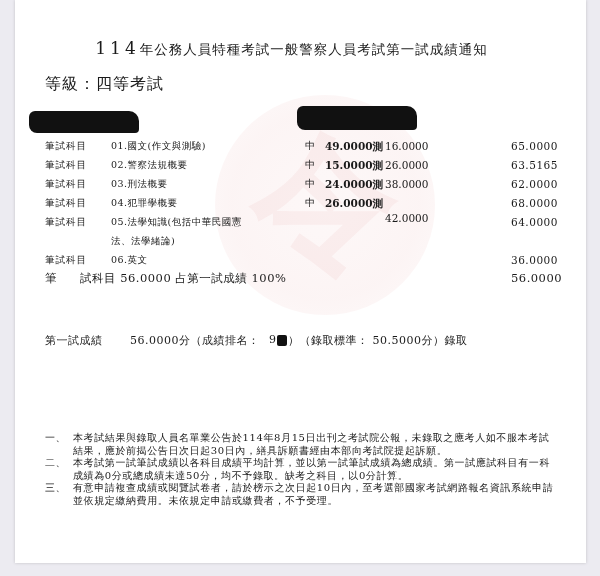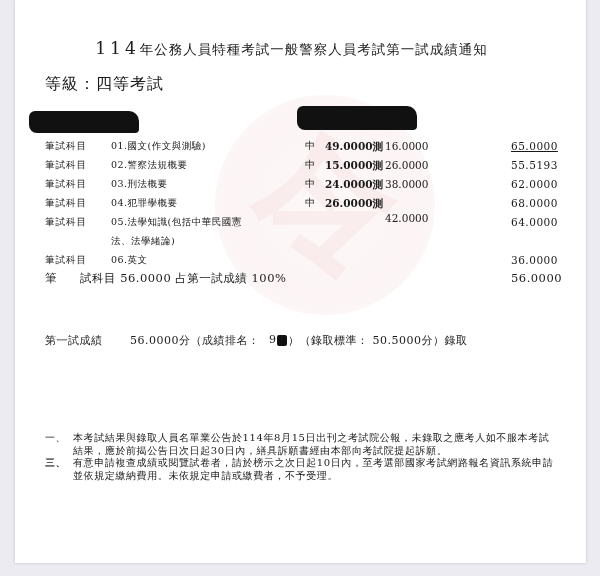--- a/index.html
+++ b/index.html
@@ -57,28 +57,28 @@
   <div class="abs meta" style="left:30px;">等級：四等考試</div>
 
   <div class="redact" style="left:14px; top:111px; width:110px; height:22px;"></div>
   <div class="redact" style="left:282px; top:106px; width:120px; height:24px;"></div>
 
   <div class="row lbl" style="top:138px;">筆試科目</div>
   <div class="row subj" style="top:138px;">01.國文(作文與測驗)</div>
   <div class="row zhong" style="top:138px;">中</div>
   <div class="row score1" style="top:138px;">49.0000測</div>
   <div class="row score2" style="top:138px;">16.0000</div>
-  <div class="row total" style="top:138px;text-decoration:underline;">65.0000</div>
+  <div class="row total" style="top:138px;">65.0000</div>
 
   <div class="row lbl" style="top:157px;">筆試科目</div>
   <div class="row subj" style="top:157px;">02.警察法規概要</div>
   <div class="row zhong" style="top:157px;">中</div>
   <div class="row score1" style="top:157px;">15.0000測</div>
   <div class="row score2" style="top:157px;">26.0000</div>
-  <div class="row total" style="top:157px;">55.5193</div>
+  <div class="row total" style="top:157px;">63.5165</div>
 
   <div class="row lbl" style="top:176px;">筆試科目</div>
   <div class="row subj" style="top:176px;">03.刑法概要</div>
   <div class="row zhong" style="top:176px;">中</div>
   <div class="row score1" style="top:176px;">24.0000測</div>
   <div class="row score2" style="top:176px;">38.0000</div>
   <div class="row total" style="top:176px;">62.0000</div>
 
   <div class="row lbl" style="top:195px;">筆試科目</div>
   <div class="row subj" style="top:195px;">04.犯罪學概要</div>
@@ -106,19 +106,20 @@
   <div class="redact" style="left:262px; top:335px; width:10px; height:11px; border-radius:2px;"></div>
   <div class="abs result" style="left:273px;">）（錄取標準： 50.5000分）錄取</div>
 
   <div class="abs notes" style="white-space: normal; width: 510px;">
     <div class="note-item">
       <span class="num">一、</span>
       <span>本考試結果與錄取人員名單業公告於114年8月15日出刊之考試院公報，未錄取之應考人如不服本考試結果，應於前揭公告日次日起30日內，繕具訴願書經由本部向考試院提起訴願。</span>
     </div>
     <div class="note-item">
       <span class="num">二、</span>
+      <span>本考試第一試筆試成績以各科目成績平均計算，並以第一試筆試成績為總成績。第一試應試科目有一科成績為0分或總成績未達50分，均不予錄取。缺考之科目，以0分計算。</span>
     </div>
     <div class="note-item">
       <span class="num">三、</span>
       <span>有意申請複查成績或閱覽試卷者，請於榜示之次日起10日內，至考選部國家考試網路報名資訊系統申請並依規定繳納費用。未依規定申請或繳費者，不予受理。</span>
     </div>
   </div>
 </div>
 
 </body></html>

